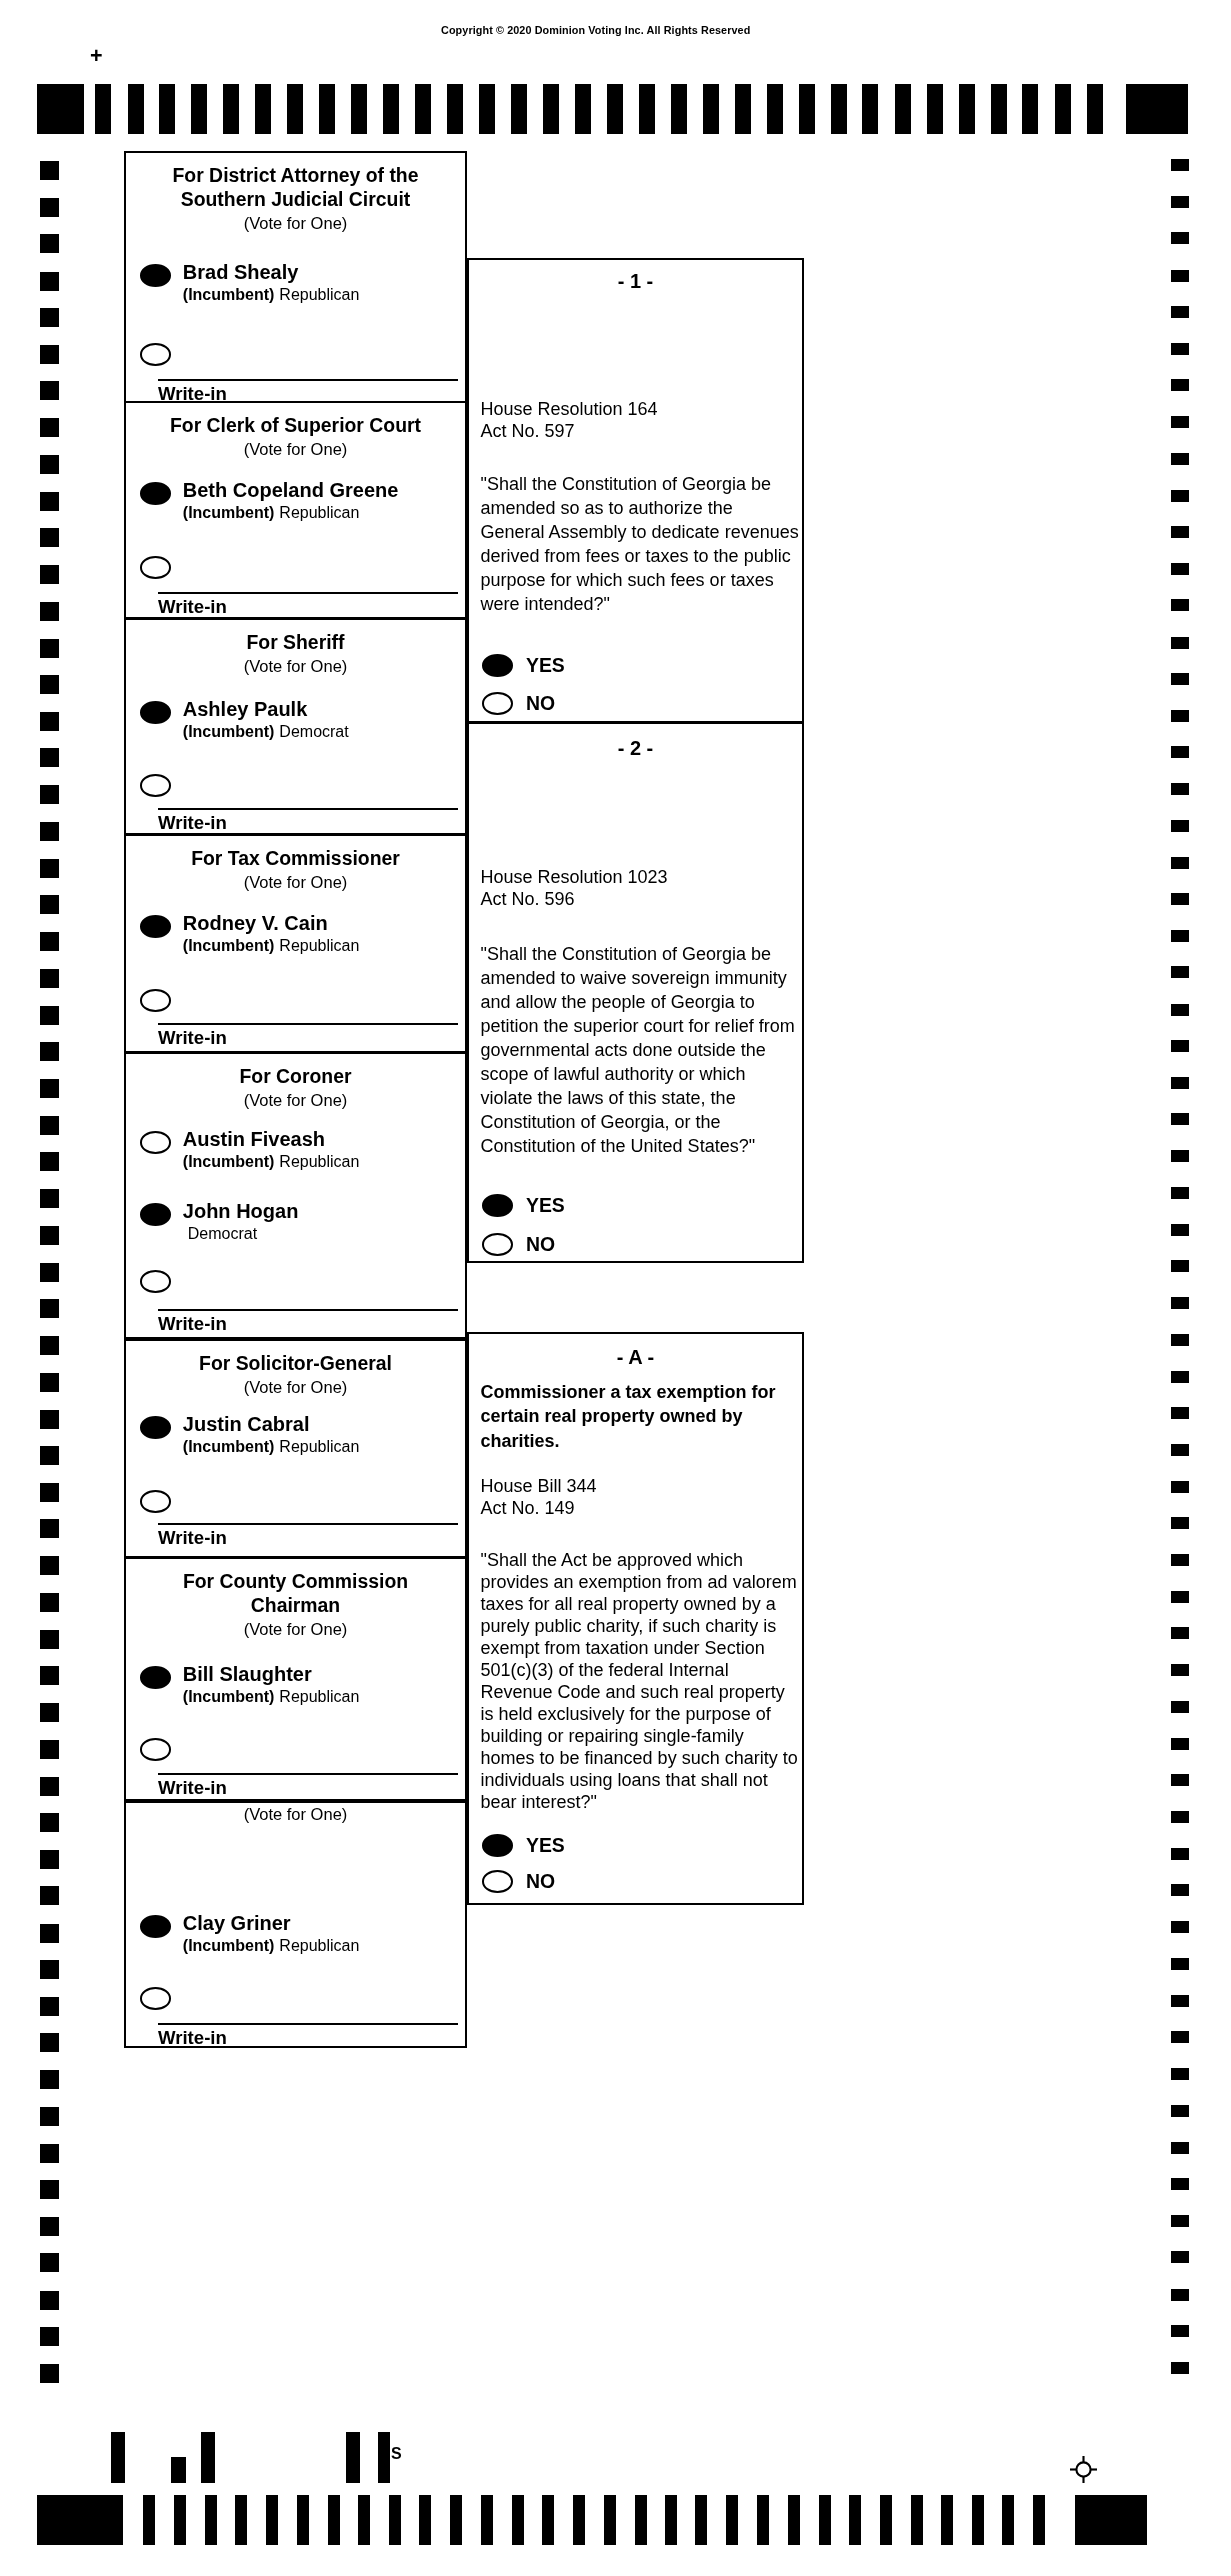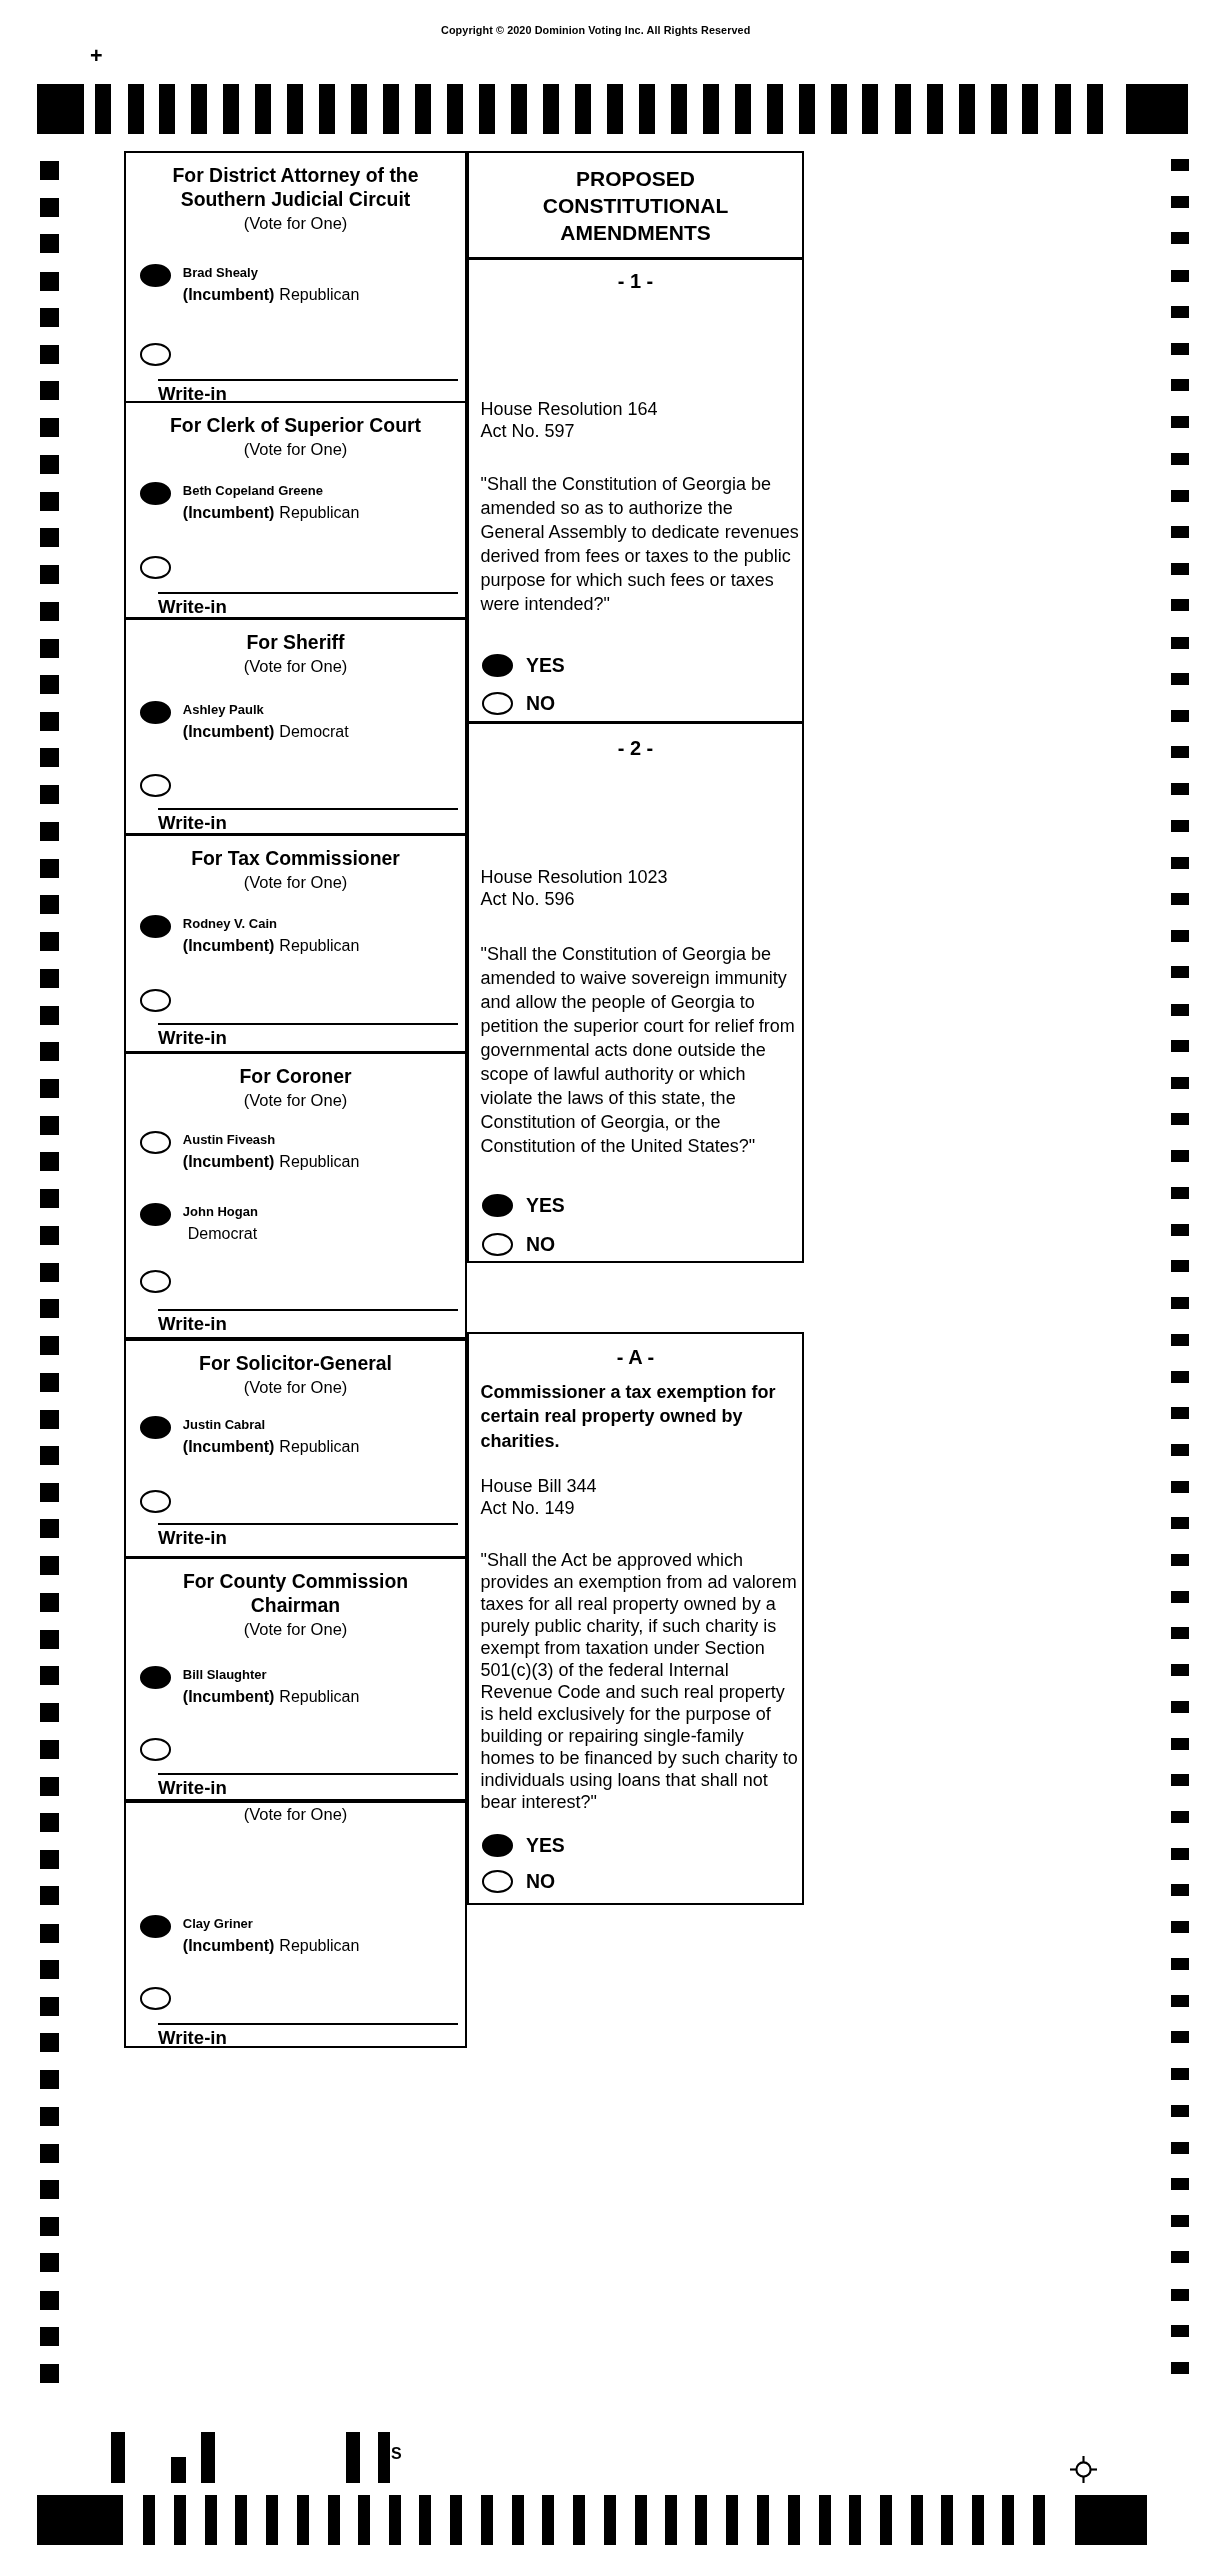--- a/index.html
+++ b/index.html
@@ -8,21 +8,21 @@
   .mark{position:absolute;background:#000;}
   .copyright{position:absolute;left:441px;top:24.4px;font-size:10.8px;font-weight:bold;letter-spacing:0.1px;}
   .plus{position:absolute;left:90px;top:44px;font-size:21.5px;font-weight:bold;}
   
   .cbox{position:absolute;left:124px;width:343px;border:2.2px solid #000;background:#fff;box-sizing:border-box;}
   .c-title{padding-top:10px;text-align:center;font-weight:bold;font-size:19.4px;line-height:24.4px;}
   .c-vote{text-align:center;font-size:16.5px;line-height:21.5px;margin-top:1.4px;}
   .cand{position:absolute;left:14.3px;display:flex;gap:11.5px;align-items:flex-start;}
   .bubble{width:27px;height:18.6px;border:2.2px solid #000;border-radius:50%;flex:0 0 auto;margin-top:2.2px;background:#fff;}
   .bubble.filled{background:#000;}
-  .cand-name{font-weight:bold;font-size:13px;line-height:21.5px;}
+  .cand-name{font-weight:bold;font-size:20px;line-height:21.5px;}
   .cand-party{font-size:16px;line-height:18.6px;margin-top:2.9px;}
   .inc{font-weight:bold;margin-right:5px;}
   .writein{position:absolute;left:32px;right:7.2px;border-top:2.2px solid #000;}
   .wlabel{font-weight:bold;font-size:18.6px;padding-top:2.2px;}
   
   .mbox{position:absolute;left:467px;width:337px;border:2.2px solid #000;background:#fff;box-sizing:border-box;}
   .mhead{text-align:center;font-weight:bold;font-size:21px;line-height:27px;padding-top:11.5px;}
   .m-number{position:absolute;left:0;width:100%;text-align:center;font-weight:bold;font-size:20px;}
   .m-summary{position:absolute;left:11.5px;width:324px;font-weight:bold;font-size:18px;line-height:24.4px;}
   .m-refs{position:absolute;left:11.5px;font-size:18px;line-height:22px;}
@@ -414,27 +414,20 @@
       </div>
     </div>
     <div class="cand" style="top:182px;">
       <span class="bubble"></span>
     </div>
     <div class="writein" style="top:220px;">
       <div class="wlabel">Write-in</div>
     </div>
   </div>
 
-  <div class="mbox" style="top:151px;height:108px;">
-    <div class="mhead">
-      <div>PROPOSED</div>
-      <div>CONSTITUTIONAL</div>
-      <div>AMENDMENTS</div>
-    </div>
-  </div>
 
   <div class="mbox" style="top:258px;height:465px;">
     <div class="m-number" style="top:10px;">- 1 -</div>
     <div class="m-refs" style="top:138px;">
       <div>House Resolution 164</div>
       <div>Act No. 597</div>
     </div>
     <div class="m-question" style="top:212px;">"Shall the Constitution of Georgia be amended so as to authorize the General Assembly to dedicate revenues derived from fees or taxes to the public purpose for which such fees or taxes were intended?"</div>
     <div class="mrow" style="top:394px;">
       <span class="bubble filled"></span>

